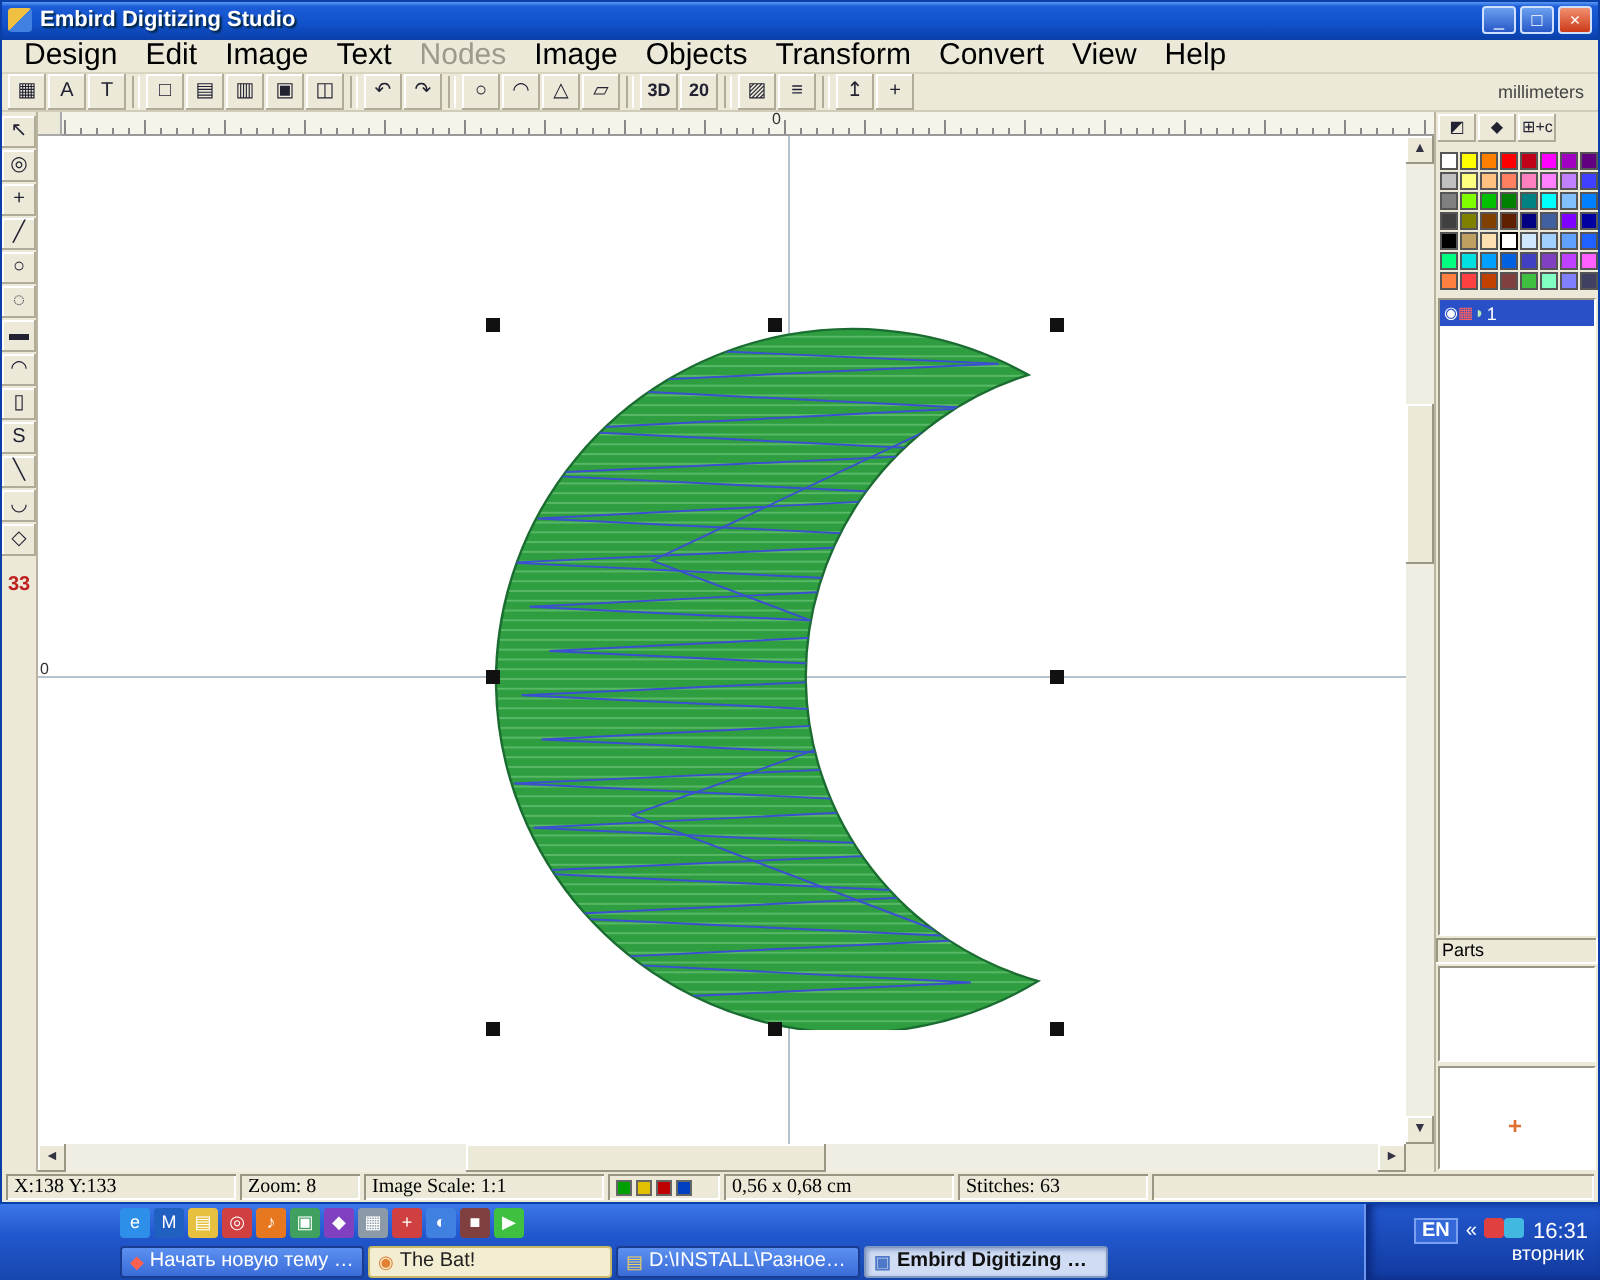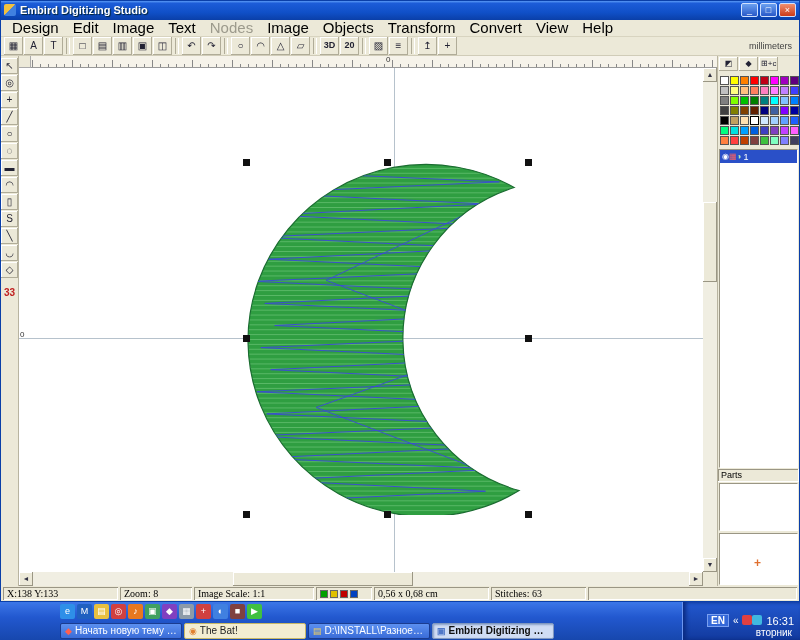--- a/index.html
+++ b/index.html
@@ -82,21 +82,21 @@
   .licon{font-size:8px;line-height:12px;}
   .parts-header{height:13px;font-size:9px;padding-left:3px;line-height:13px;
                 box-shadow:inset -1px -1px 0 #fff,inset 1px 1px 0 #9a9684;}
   .parts-list{height:46px;background:#fff;margin:1px;border:1px solid #9a9684;border-right-color:#fff;border-bottom-color:#fff;}
   .preview-pane{flex:1;background:#fff;margin:1px;border:1px solid #9a9684;border-right-color:#fff;border-bottom-color:#fff;position:relative;}
   .preview-cross{position:absolute;left:34px;top:22px;color:#e07030;font-weight:bold;font-size:12px;}
   
   .status-bar{height:16px;background:#ece9d8;display:flex;gap:2px;padding:1px 2px;box-sizing:border-box;}
   .seg{box-shadow:inset 1px 1px 0 #9a9684,inset -1px -1px 0 #fff;font-size:10px;line-height:13px;
        padding:0 4px;white-space:nowrap;overflow:hidden;box-sizing:border-box;font-family:Liberation Serif, serif;}
-  .w115{width:115px;} .w60{width:72px;} .w120{width:120px;} .w95{width:95px;}
+  .w115{width:115px;} .w60{width:60px;} .w120{width:120px;} .w95{width:95px;}
   .seg.fill{flex:1;}
   .seg.chips{width:56px;display:flex;align-items:center;gap:2px;}
   .chip{width:8px;height:8px;display:inline-block;border:1px solid #666;box-sizing:border-box;}
   
   .taskbar{position:absolute;left:0;top:602px;width:800px;height:38px;
            background:linear-gradient(180deg,#3c77e8 0%,#2258cf 40%,#1747ad 100%);}
   .start-button{position:absolute;left:0;top:0;height:38px;width:56px;border-radius:0 10px 10px 0;
                 background:linear-gradient(180deg,#7ed27e 0%,#3f9c3f 55%,#2f8a2f 100%);
                 display:flex;align-items:center;justify-content:center;gap:3px;color:#fff;font-weight:bold;
                 font-size:12px;font-style:italic;text-shadow:1px 1px 1px #143;box-shadow:1px 0 3px #0a2a70;}
@@ -109,21 +109,21 @@
   .taskbtn{height:16px;flex:0 1 122px;display:flex;align-items:center;gap:3px;padding:0 4px;border-radius:2px;
            border:1px solid #1a3c90;background:linear-gradient(180deg,#5c90f0,#3a6cd8);color:#fff;
            font-size:10px;overflow:hidden;box-sizing:border-box;}
   .taskbtn .tlabel{white-space:nowrap;overflow:hidden;text-overflow:ellipsis;}
   .taskbtn .ticon{font-size:9px;flex:none;}
   .taskbtn.flash{background:#f3edd2;color:#222;border-color:#c8b868;}
   .taskbtn.active{background:#cfdcf4;color:#111;font-weight:bold;border-color:#8098c0;box-shadow:inset 1px 1px 2px #8aa0c8;}
   .tray{position:absolute;right:0;top:0;height:38px;width:118px;box-sizing:border-box;
         background:linear-gradient(180deg,#2258cf,#123a9e);border-left:1px solid #6c96f0;
         box-shadow:inset 3px 0 4px #0a2a80;color:#fff;display:flex;flex-direction:column;
-        justify-content:flex-end;padding:2px 6px;}
+        justify-content:center;padding:2px 6px;}
   .tray-top{display:flex;align-items:center;gap:4px;justify-content:flex-end;font-size:10px;}
   .tray-lang{font-weight:bold;background:#3468d8;padding:0 3px;border:1px solid #7aa0f0;}
   .tray-collapse{font-size:10px;}
   .tray-ico{width:10px;height:10px;border-radius:2px;display:inline-block;}
   .tray-time{font-size:11px;}
   .tray-bottom{text-align:right;font-size:10px;padding-right:2px;}
 </style>
 </head>
 <body>
 

